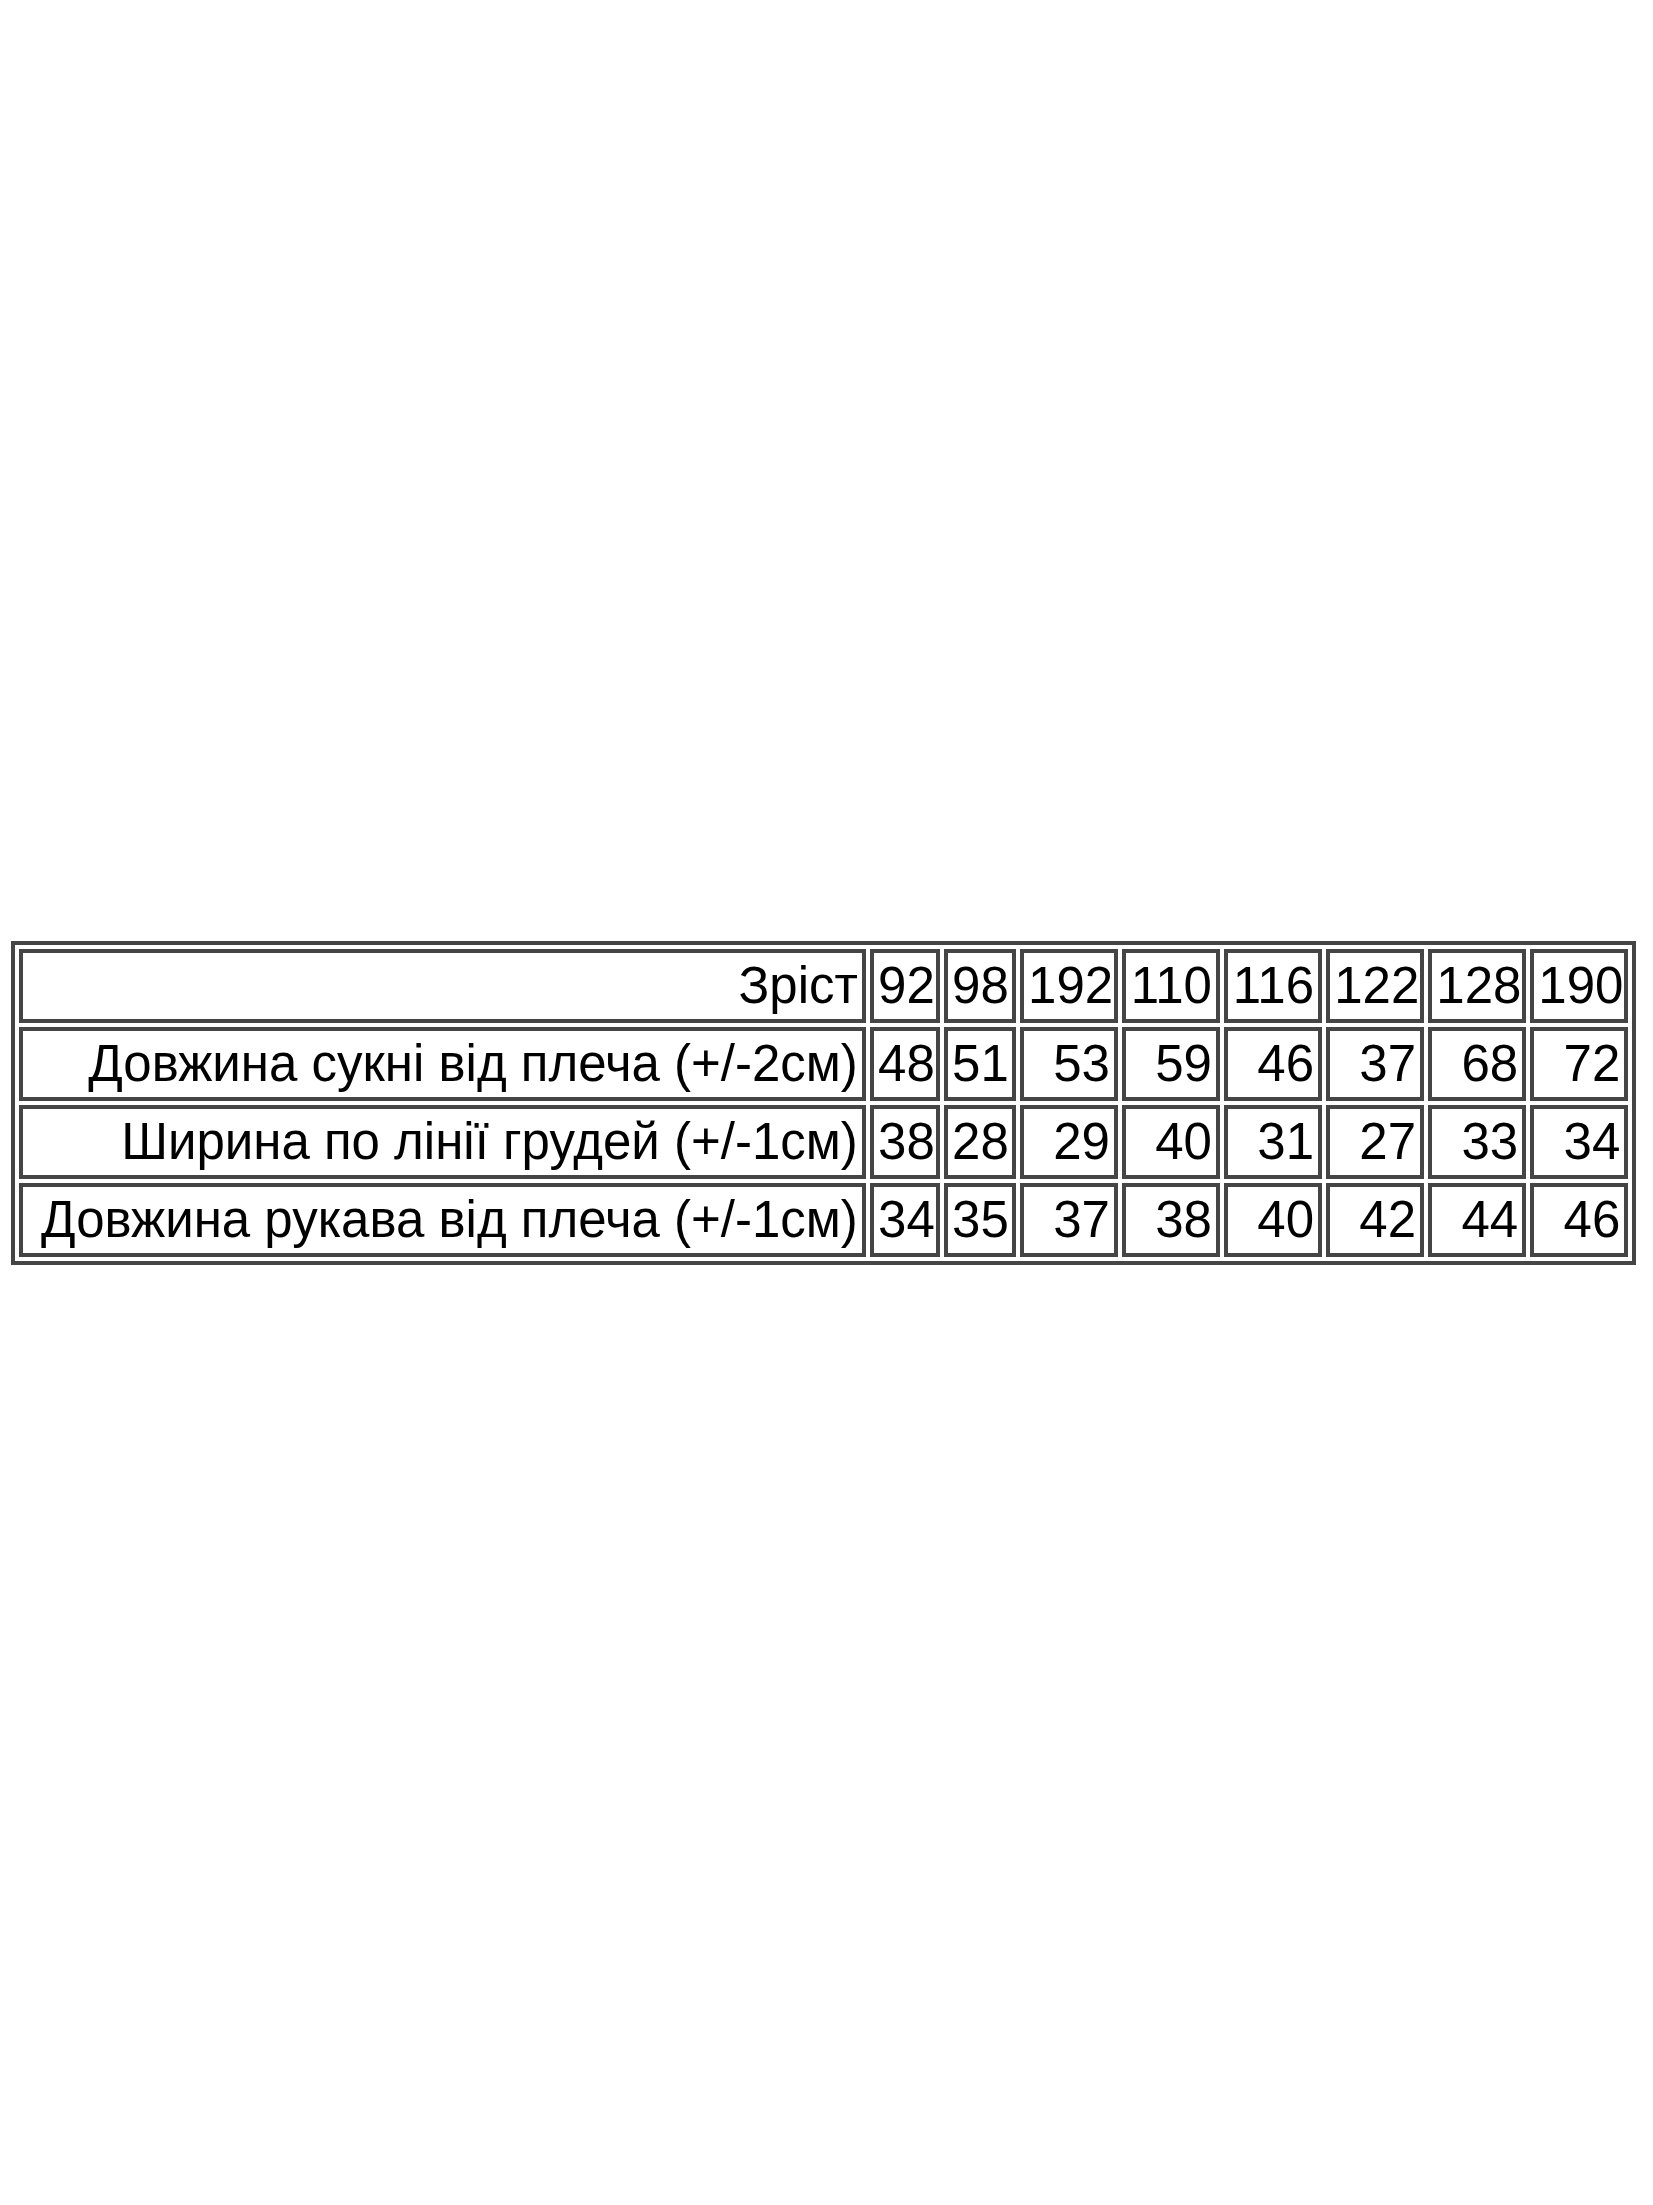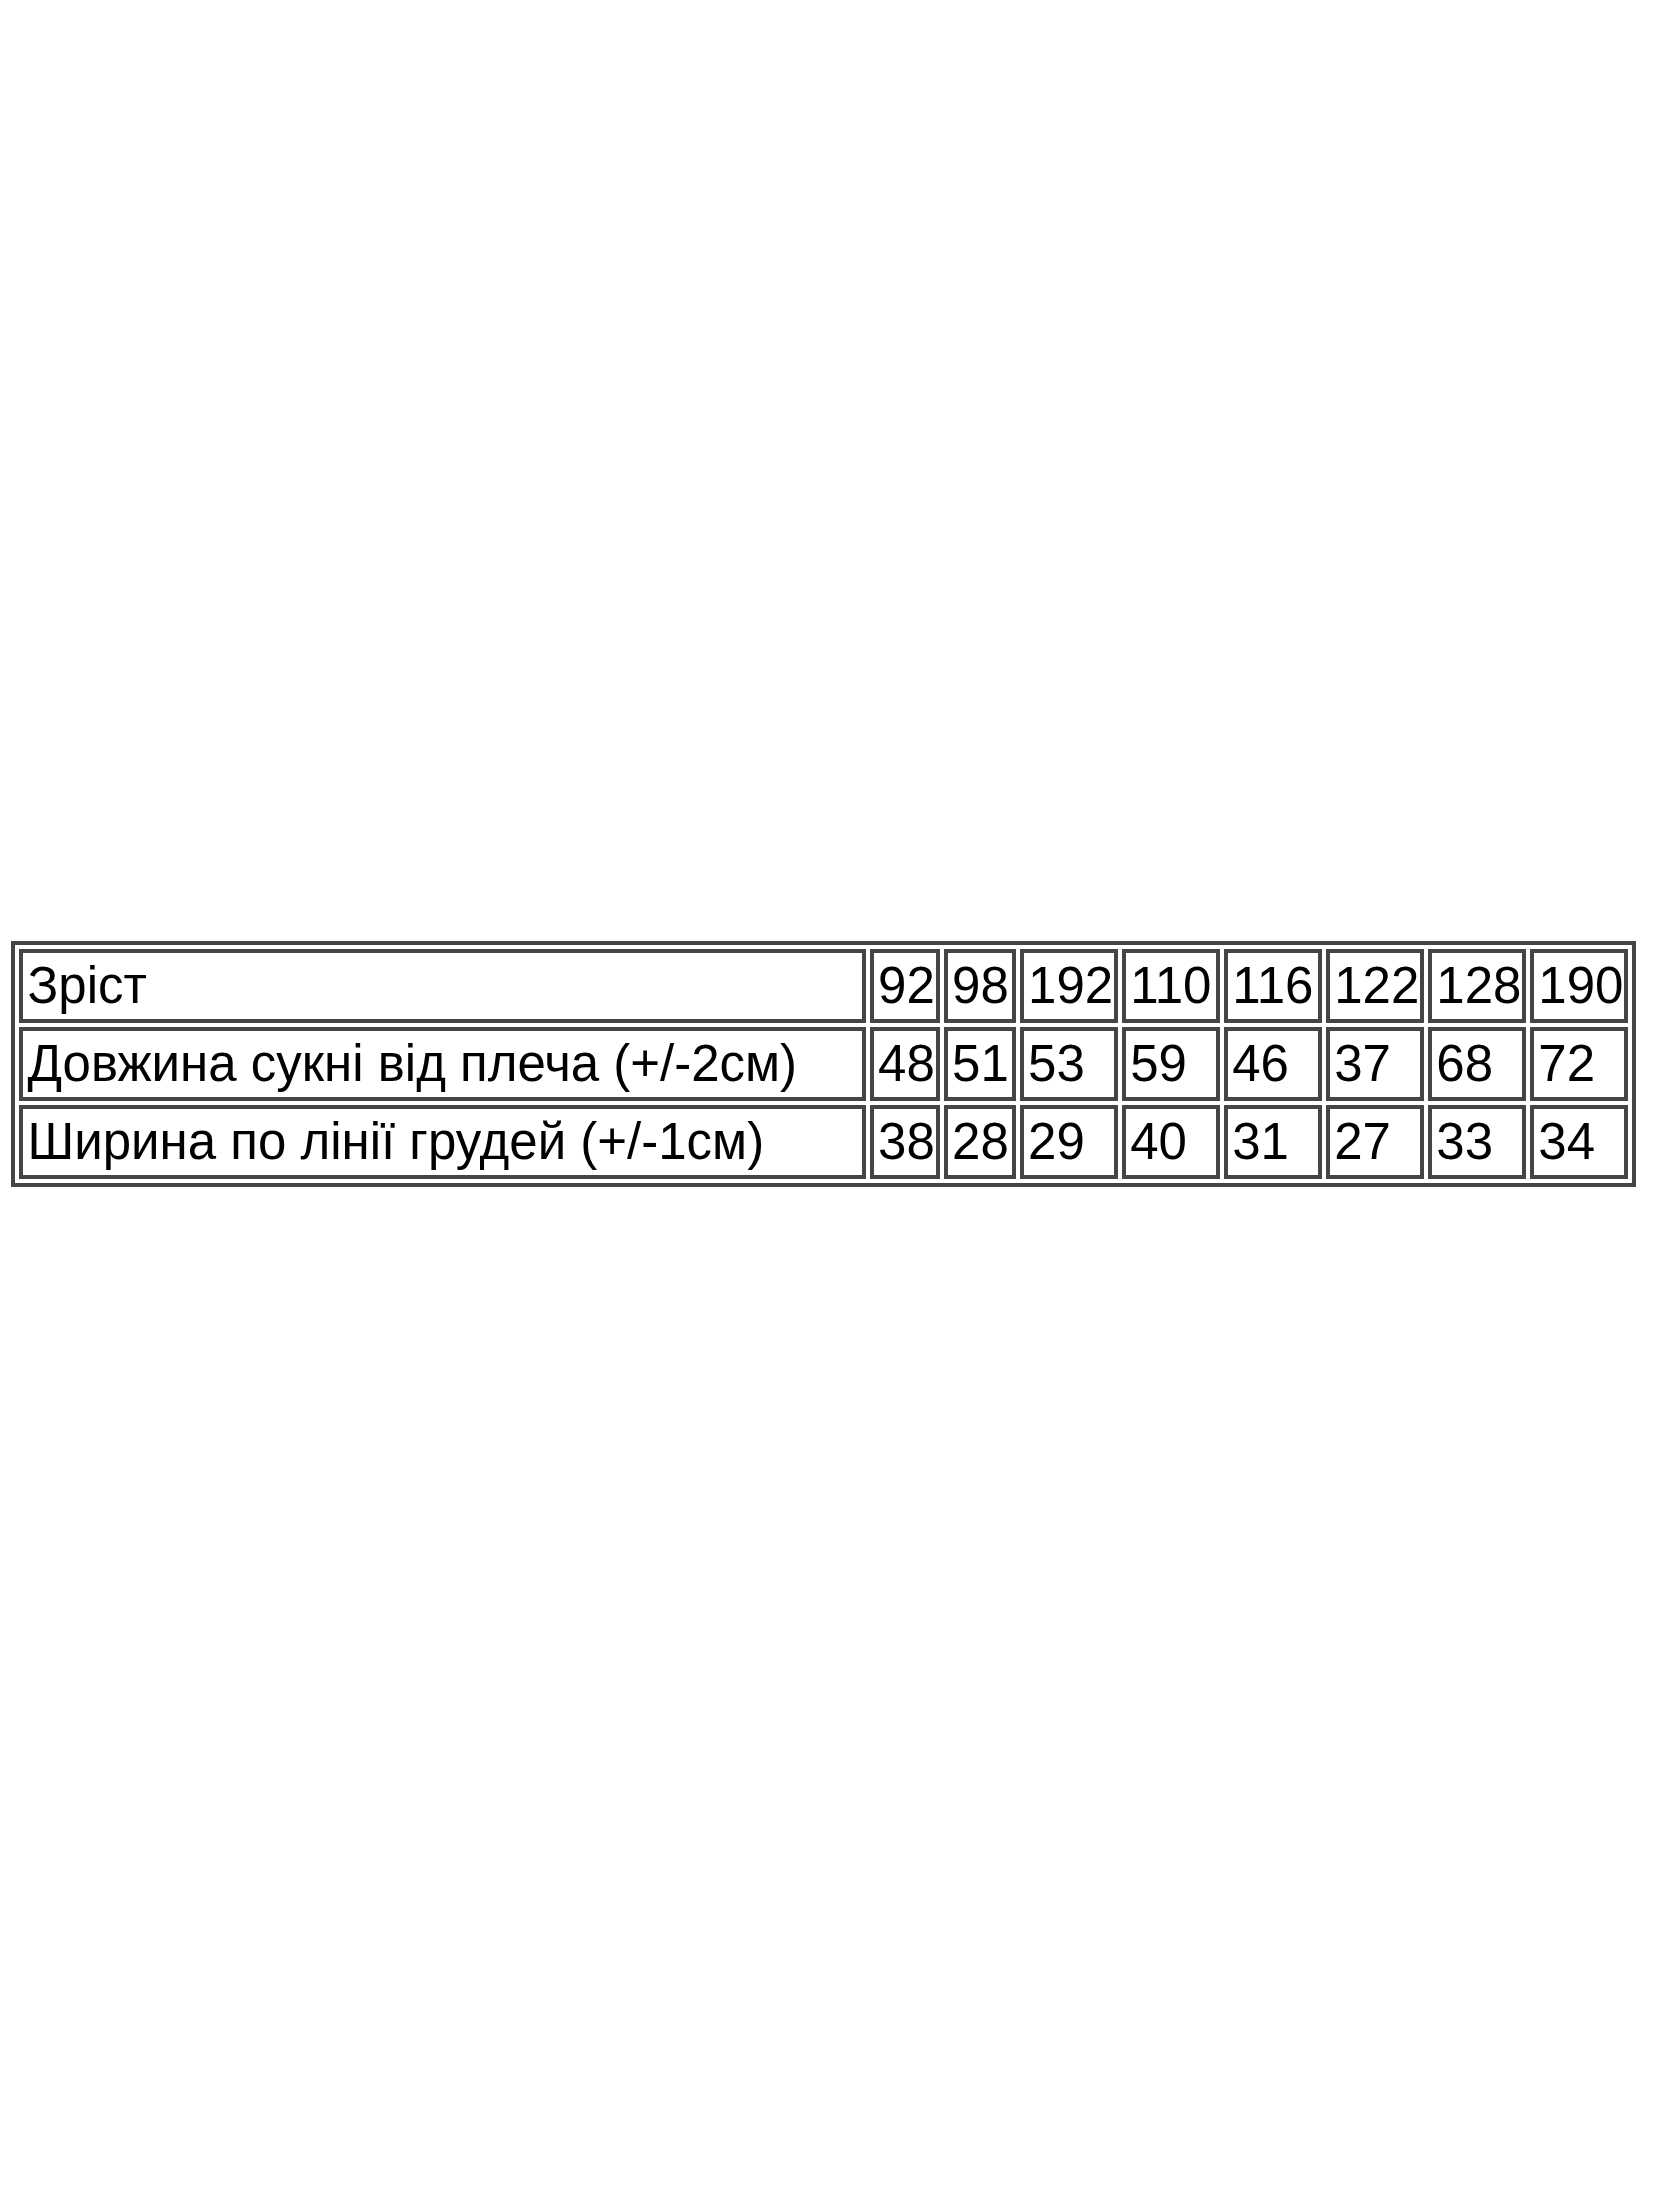--- a/index.html
+++ b/index.html
@@ -27,21 +27,21 @@
     background: #ffffff;
   }
   table.size-table td {
     box-sizing: border-box;
     border: 4.1px solid #454545;
     height: 74px;
     padding: 0 4.1px;
     font-size: 51px;
     line-height: 1.1;
     color: #000000;
-    text-align: left;
+    text-align: right;
     vertical-align: middle;
     white-space: nowrap;
     overflow: hidden;
     background: #ffffff;
   }
   col.col-label { width: 846px; }
   col.col-s1    { width: 70px;  }
   col.col-s2    { width: 72px;  }
   col.col-m     { width: 98px; }
 </style>
@@ -88,16 +88,27 @@
         <td>Ширина по лінії грудей (+/-1см)</td>
         <td>38</td>
         <td>28</td>
         <td>29</td>
         <td>40</td>
         <td>31</td>
         <td>27</td>
         <td>33</td>
         <td>34</td>
       </tr>
+      <tr>
+        <td>Довжина рукава від плеча (+/-1см)</td>
+        <td>34</td>
+        <td>35</td>
+        <td>37</td>
+        <td>38</td>
+        <td>40</td>
+        <td>42</td>
+        <td>44</td>
+        <td>46</td>
+      </tr>
     </tbody>
   </table>
 </div>
 
 
 </body></html>

